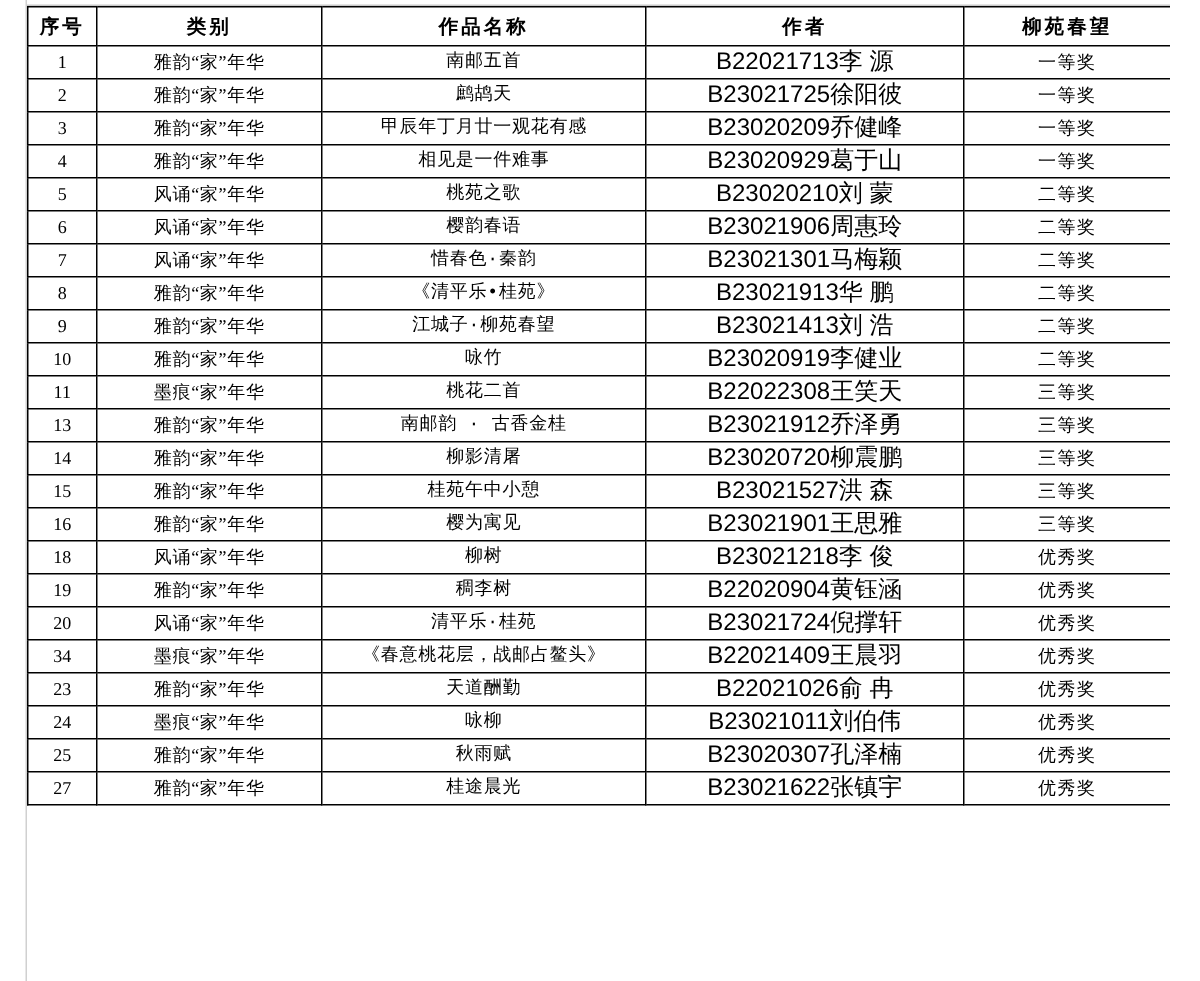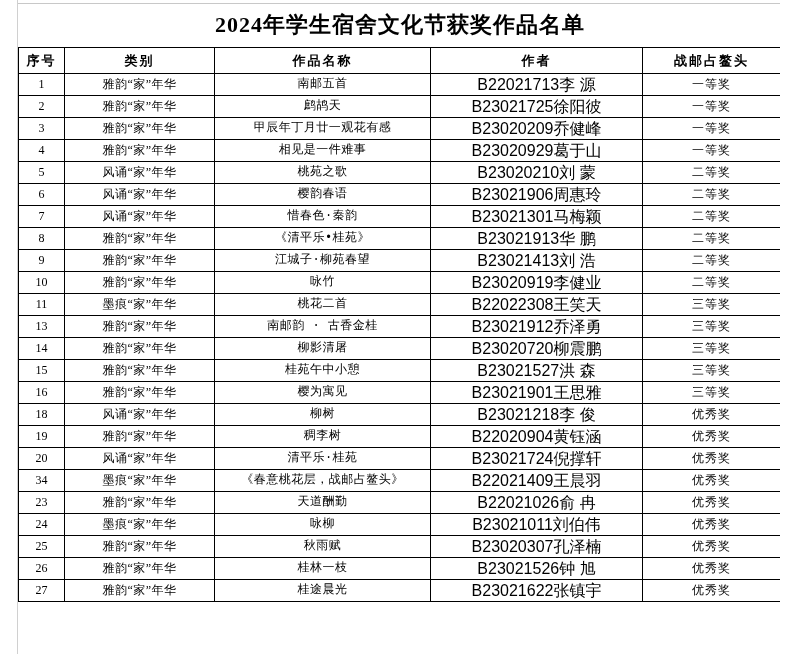--- a/index.html
+++ b/index.html
@@ -94,37 +94,36 @@
     background: #ffffff;
   }
 </style>
 </head>
 <body>
 
 <div class="sheet">
 
   <div class="top-strip"></div>
 
-  <div class="doc-title">2024年学生宿舍文化节获奖作品名单</div>
 
   <table class="awards">
     <colgroup>
       <col class="col-no">
       <col class="col-cat">
       <col class="col-work">
       <col class="col-auth">
       <col class="col-award">
     </colgroup>
     <thead>
       <tr>
         <td>序号</td>
         <td>类别</td>
         <td>作品名称</td>
         <td>作者</td>
-        <td>战邮占鳌头</td>
+        <td>柳苑春望</td>
       </tr>
     </thead>
     <tbody id="awards-body">
         <tr>
           <td class="cell-no">1</td>
           <td class="cell-cat">雅韵“家”年华</td>
           <td class="cell-work">南邮五首</td>
           <td class="cell-auth">B22021713李 源</td>
           <td class="cell-award">一等奖</td>
         </tr>
@@ -269,27 +268,20 @@
           <td class="cell-award">优秀奖</td>
         </tr>
         <tr>
           <td class="cell-no">25</td>
           <td class="cell-cat">雅韵“家”年华</td>
           <td class="cell-work">秋雨赋</td>
           <td class="cell-auth">B23020307孔泽楠</td>
           <td class="cell-award">优秀奖</td>
         </tr>
         <tr>
-          <td class="cell-no">26</td>
-          <td class="cell-cat">雅韵“家”年华</td>
-          <td class="cell-work">桂林一枝</td>
-          <td class="cell-auth">B23021526钟 旭</td>
-          <td class="cell-award">优秀奖</td>
-        </tr>
-        <tr>
           <td class="cell-no">27</td>
           <td class="cell-cat">雅韵“家”年华</td>
           <td class="cell-work">桂途晨光</td>
           <td class="cell-auth">B23021622张镇宇</td>
           <td class="cell-award">优秀奖</td>
         </tr>
       </tbody>
   </table>
 
   <div class="left-gutter"></div>

